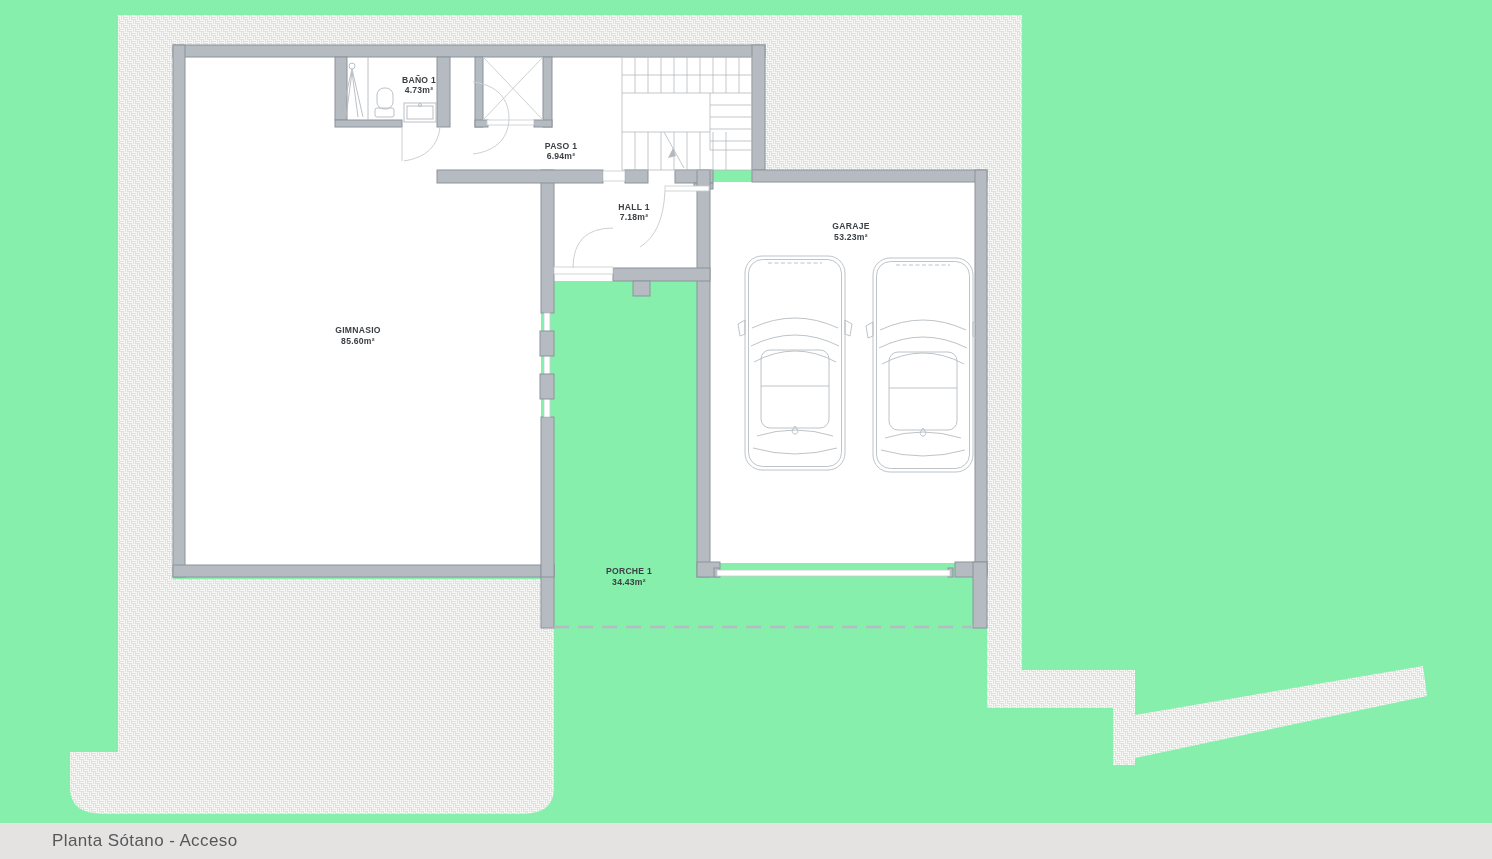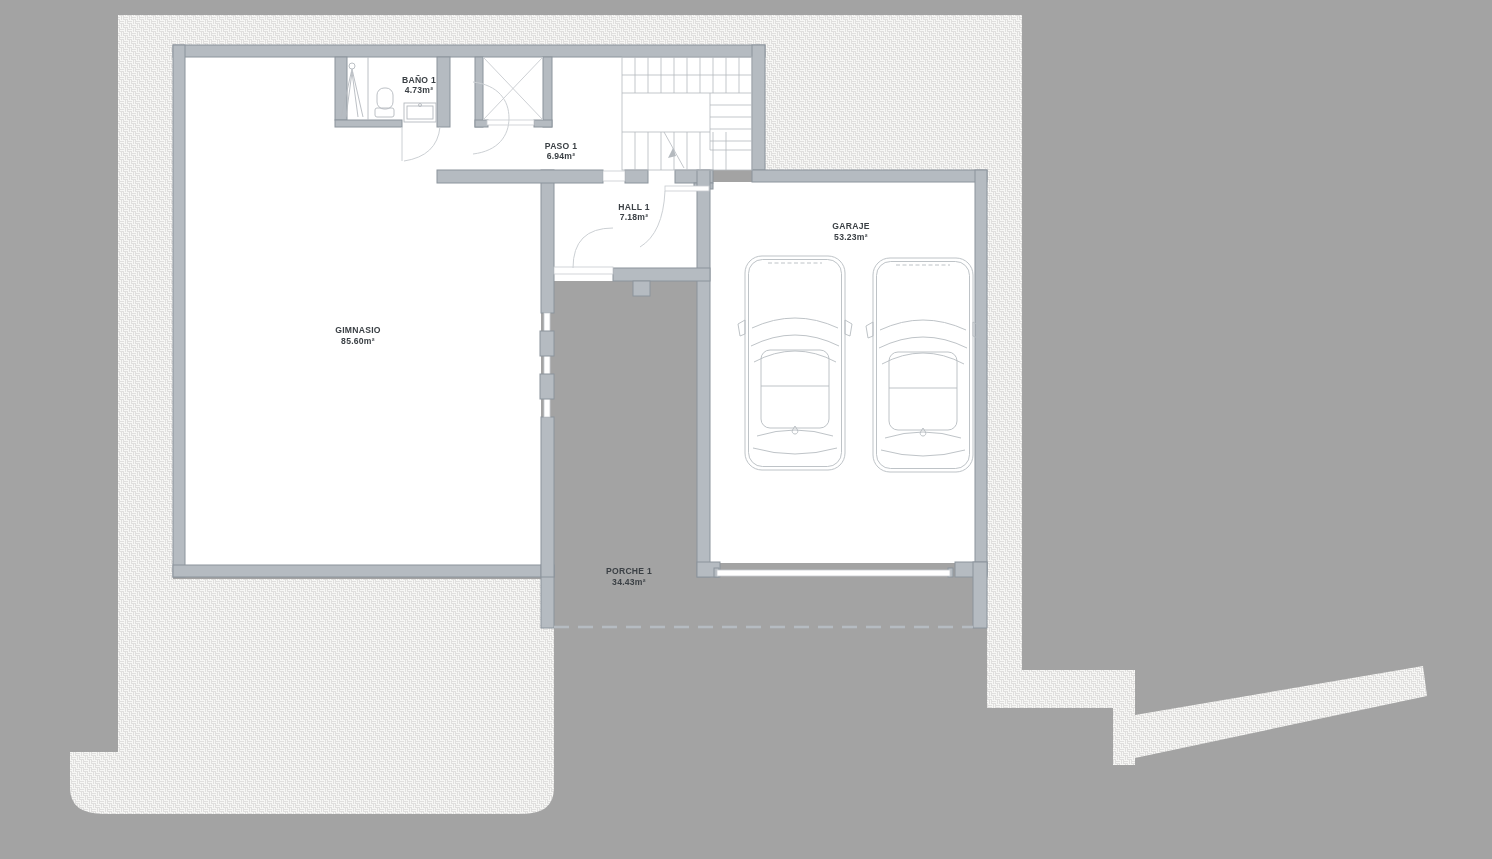--- a/index.html
+++ b/index.html
@@ -1,17 +1,17 @@
 <!DOCTYPE html>
 <html><head>
 <meta charset="utf-8">
 <style>
   html,body{margin:0;padding:0;background:#ffffff;}
   body{width:1492px;height:859px;overflow:hidden;font-family:"Liberation Sans",sans-serif;}
-  .stage{position:relative;width:1492px;height:859px;background:#a3a3a3;}
+  .stage{position:relative;width:1492px;height:859px;background:#86efac;}
   .plan-svg{position:absolute;left:0;top:0;display:block;}
   .titlebar{
     position:absolute;left:0;bottom:0;width:100%;height:36px;
     background:#e4e3e1;display:flex;align-items:center;
   }
   .titlebar span{
     margin-left:52px;font-size:17px;color:#54585b;letter-spacing:.4px;
   }
   text.room-name,text.room-area{
     font-family:"Liberation Sans",sans-serif;
@@ -173,14 +173,17 @@
       <text class="room-name" x="358" y="333">GIMNASIO</text>
       <text class="room-area" x="358" y="344">85.60m²</text>
     </g>
     <g>
       <text class="room-name" x="629" y="574">PORCHE 1</text>
       <text class="room-area" x="629" y="585">34.43m²</text>
     </g>
   </g>
 </svg>
 
+  <div class="titlebar">
+    <span>Planta Sótano - Acceso</span>
+  </div>
 
 </div>
 
 </body></html>

